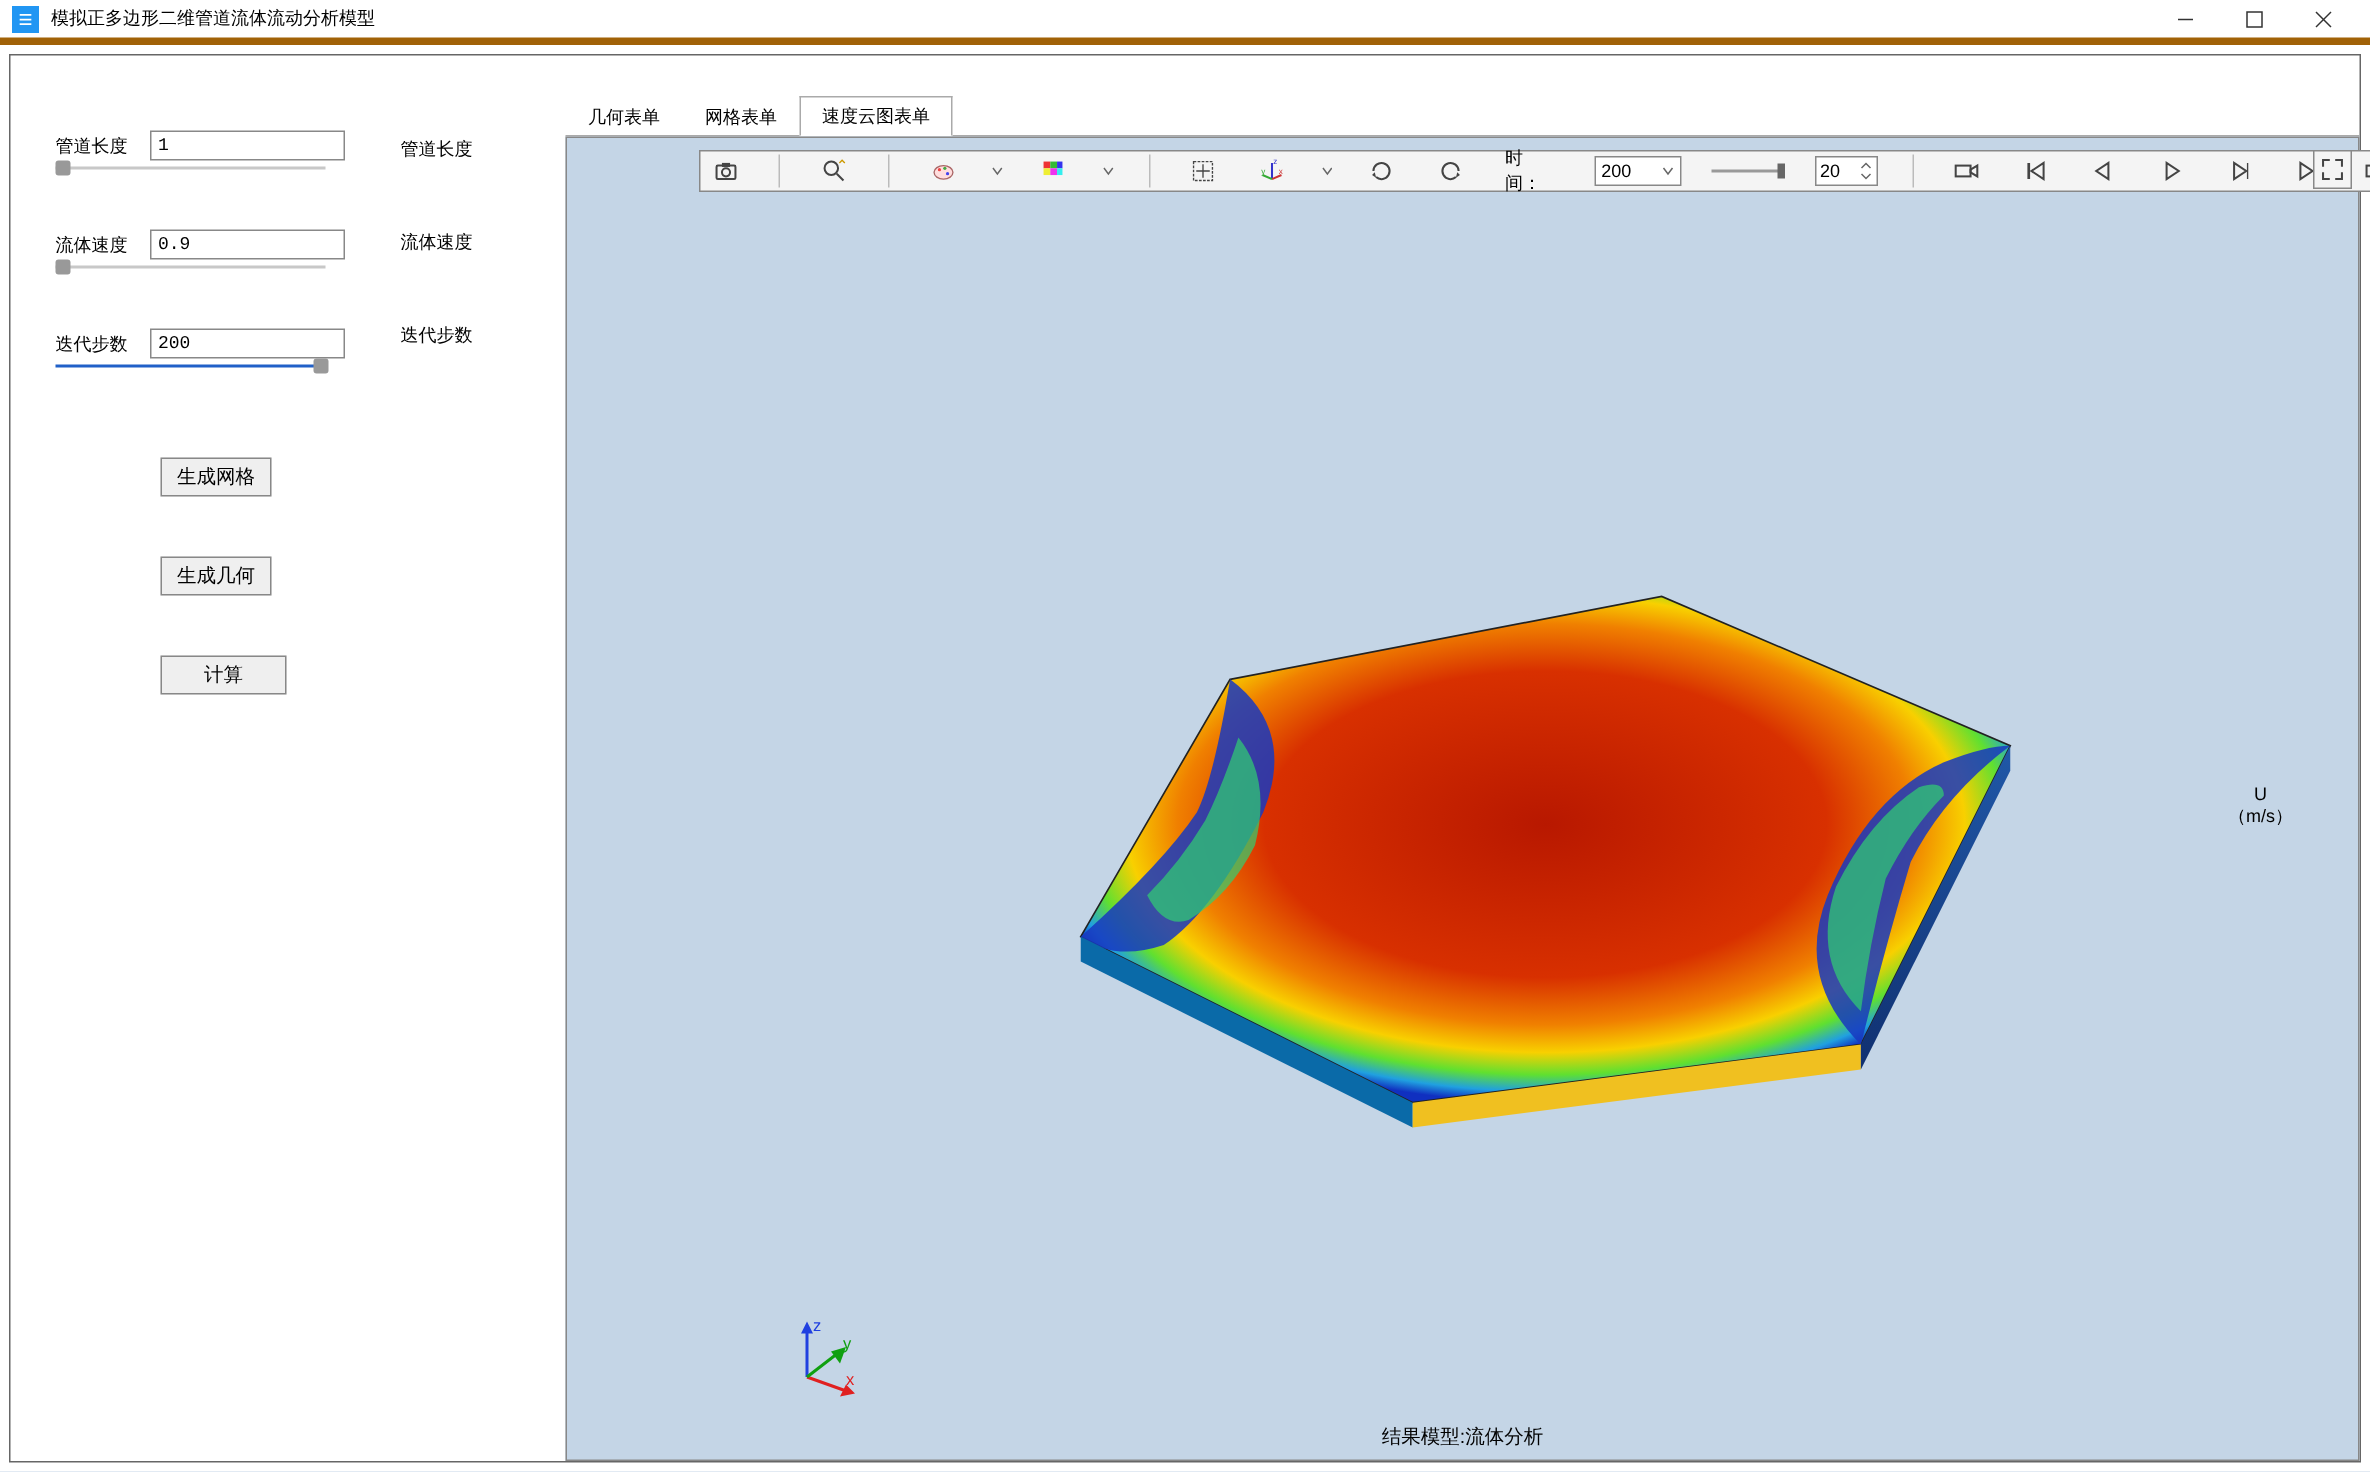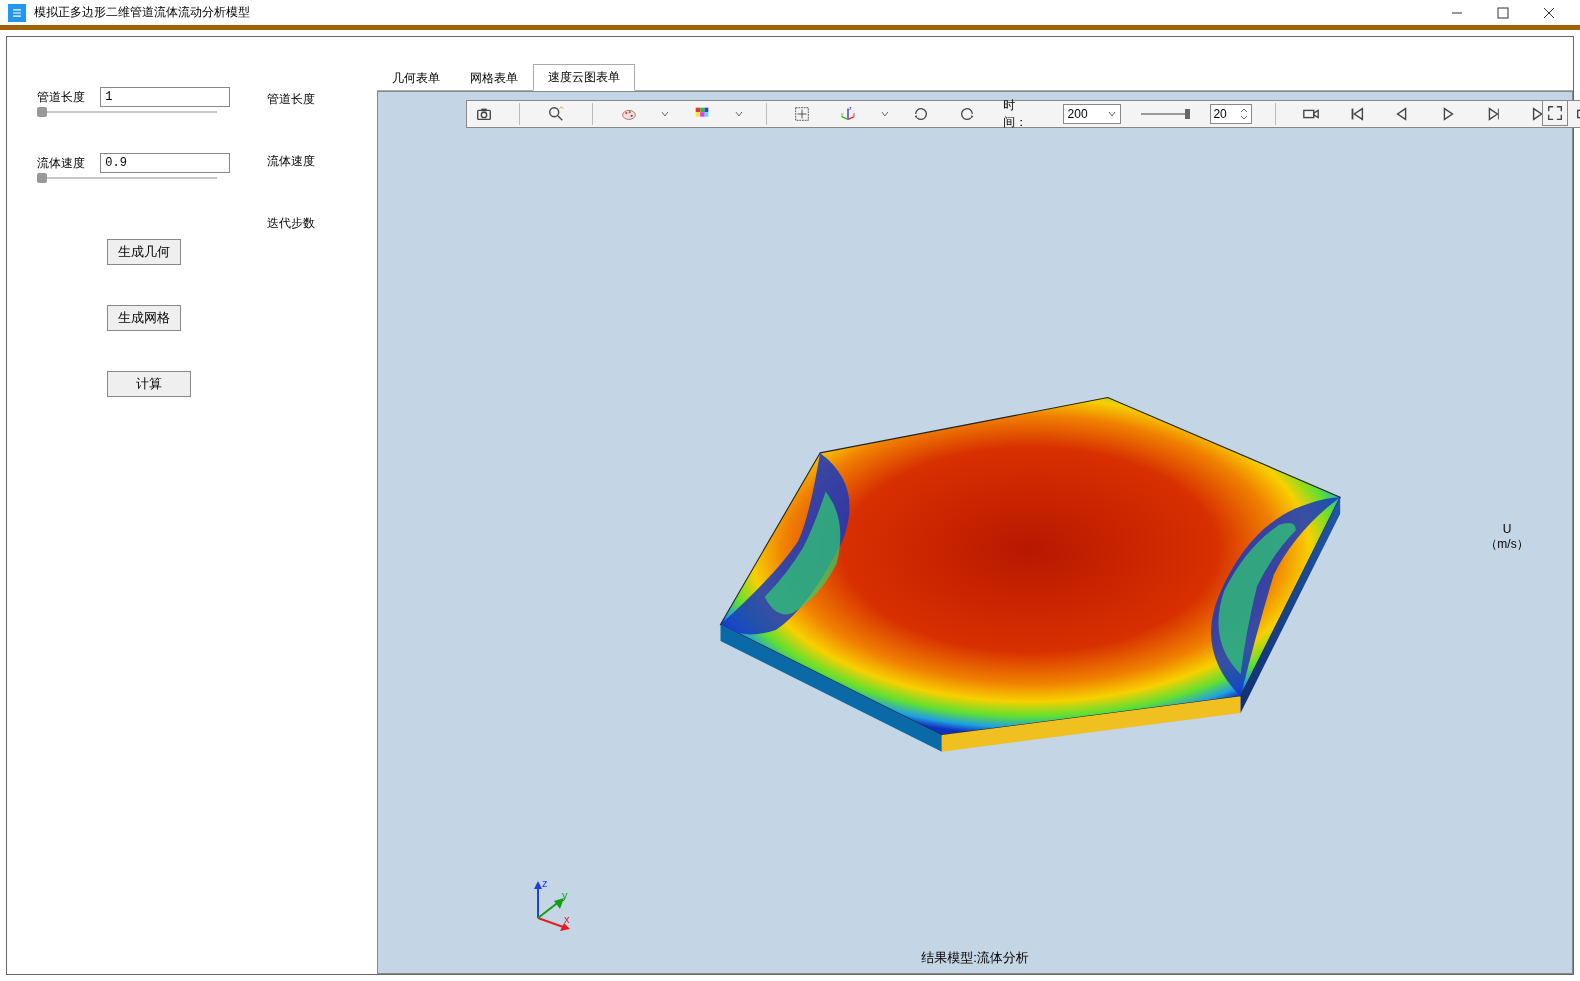--- a/index.html
+++ b/index.html
@@ -108,25 +108,34 @@
       <span class="param-label">流体速度</span>
       <input class="param-input" value="0.9" style="">
       <div class="slider">
         <div class="slider-track">
             <div class="slider-thumb" style="left:0"></div>
           </div>
       </div>
     </div>
     <div class="param-echo" style="top:86px;left:260px">流体速度</div>
 
+    <div class="param-row">
+      <span class="param-label">迭代步数</span>
+      <input class="param-input" value="200" style="">
+      <div class="slider">
+        <div class="slider-track blue">
+            <div class="slider-thumb" style="left:172px"></div>
+          </div>
+      </div>
+    </div>
     <div class="param-echo" style="top:148px;left:260px">迭代步数</div>
 
     <div class="btn-row">
+      <div><button class="action-btn">生成网格</button></div>
       <div><button class="action-btn">生成几何</button></div>
-      <div><button class="action-btn">生成网格</button></div>
       <div><button class="action-btn" style="padding:3px 28px">计算</button></div>
     </div>
   </div>
 
   <div class="right-panel">
     <div class="tabs">
       <div class="tab">几何表单</div>
       <div class="tab">网格表单</div>
       <div class="tab active">速度云图表单</div>
     </div>

